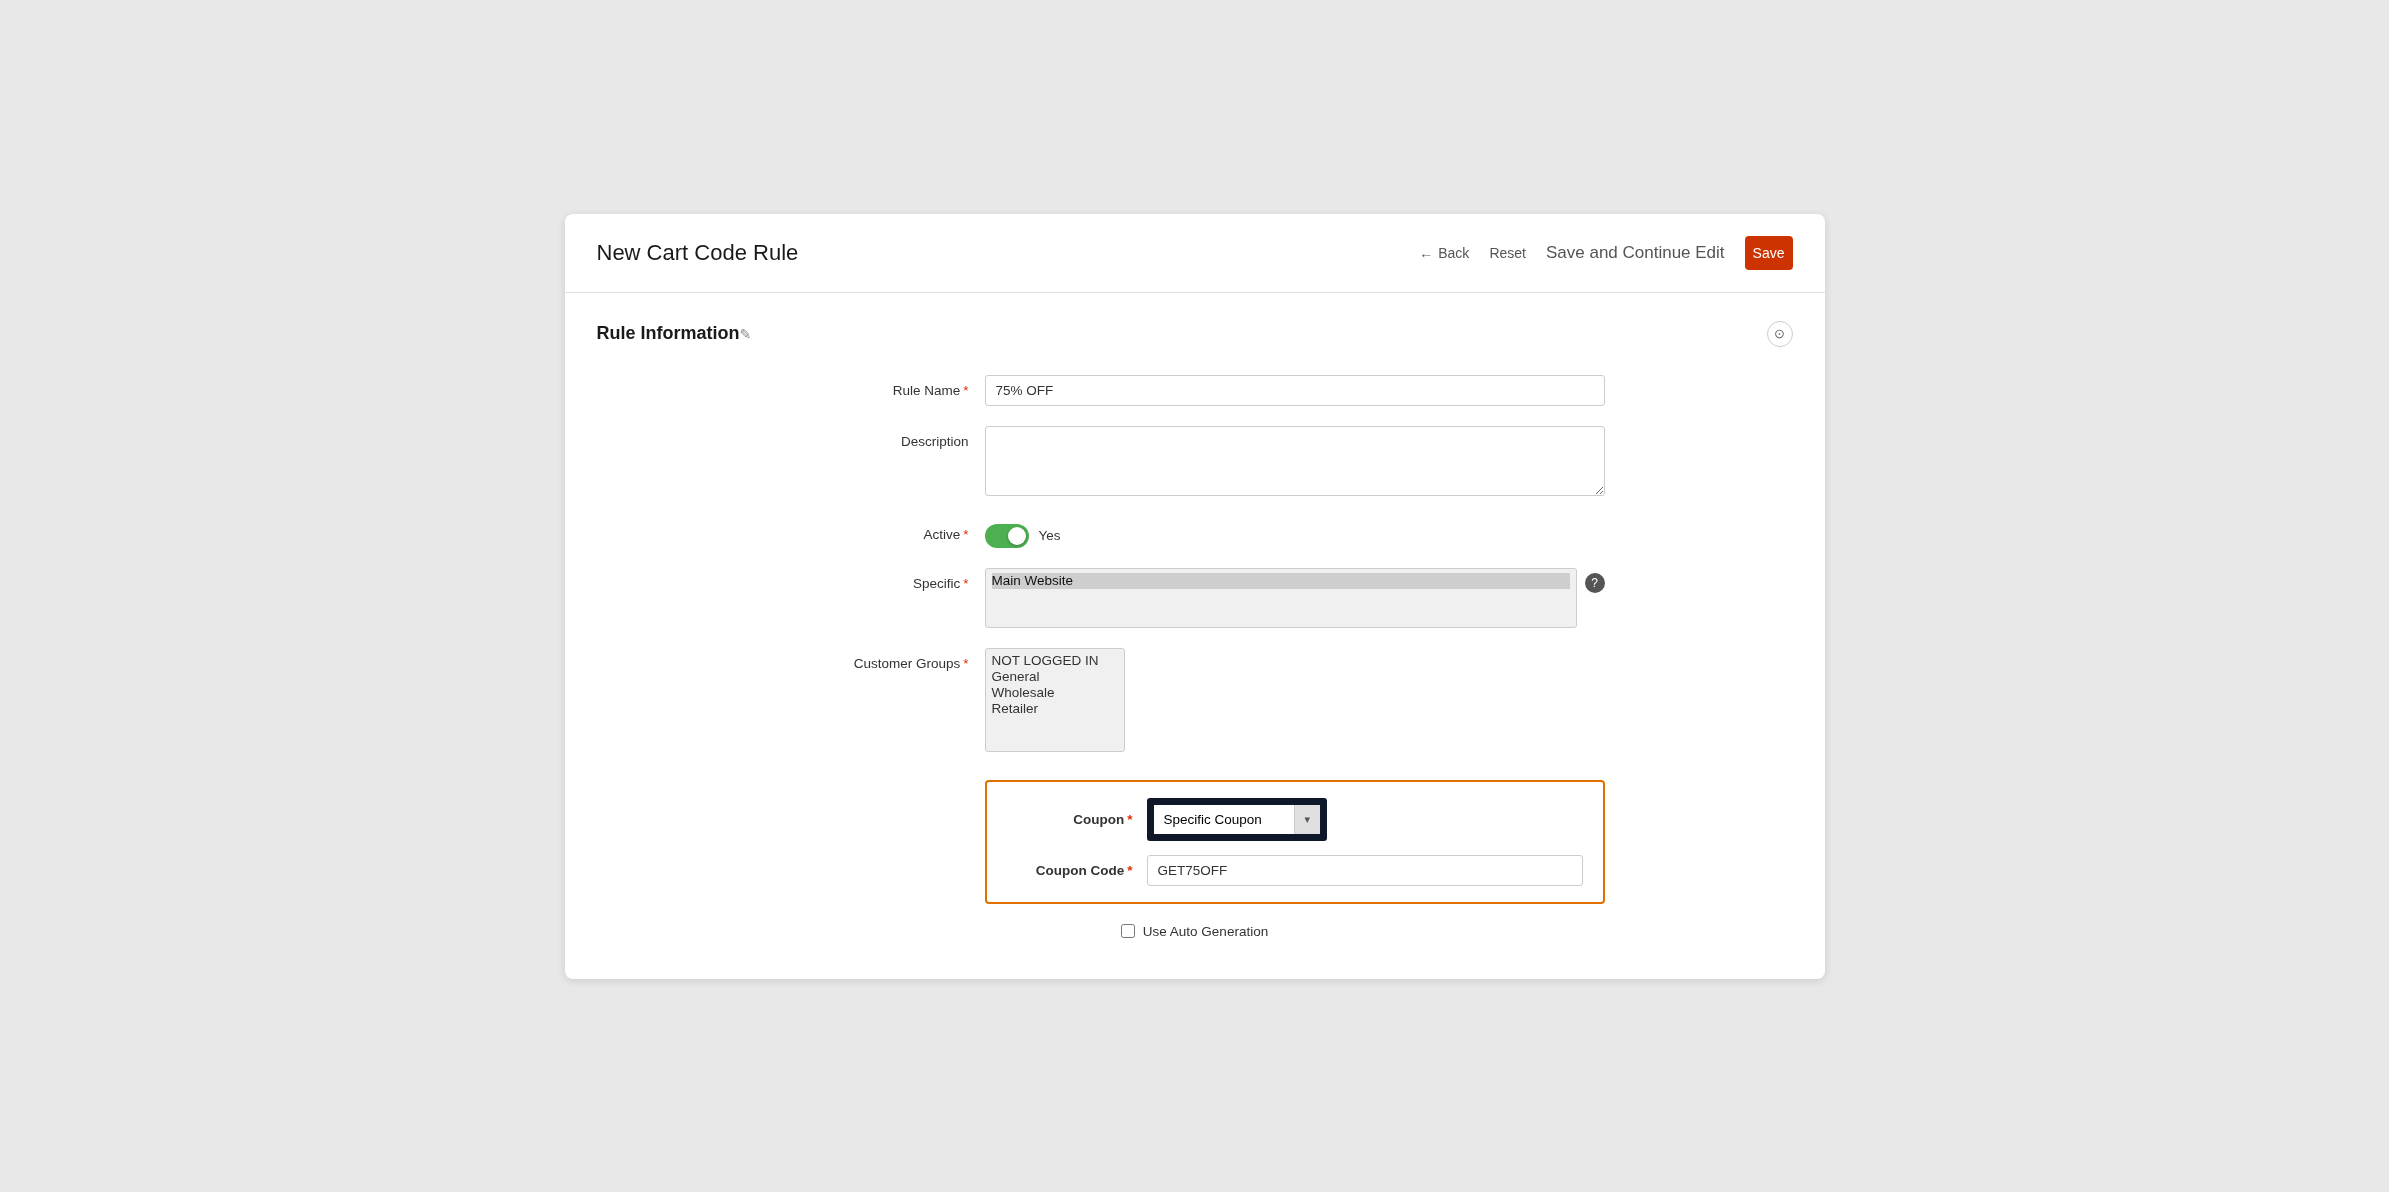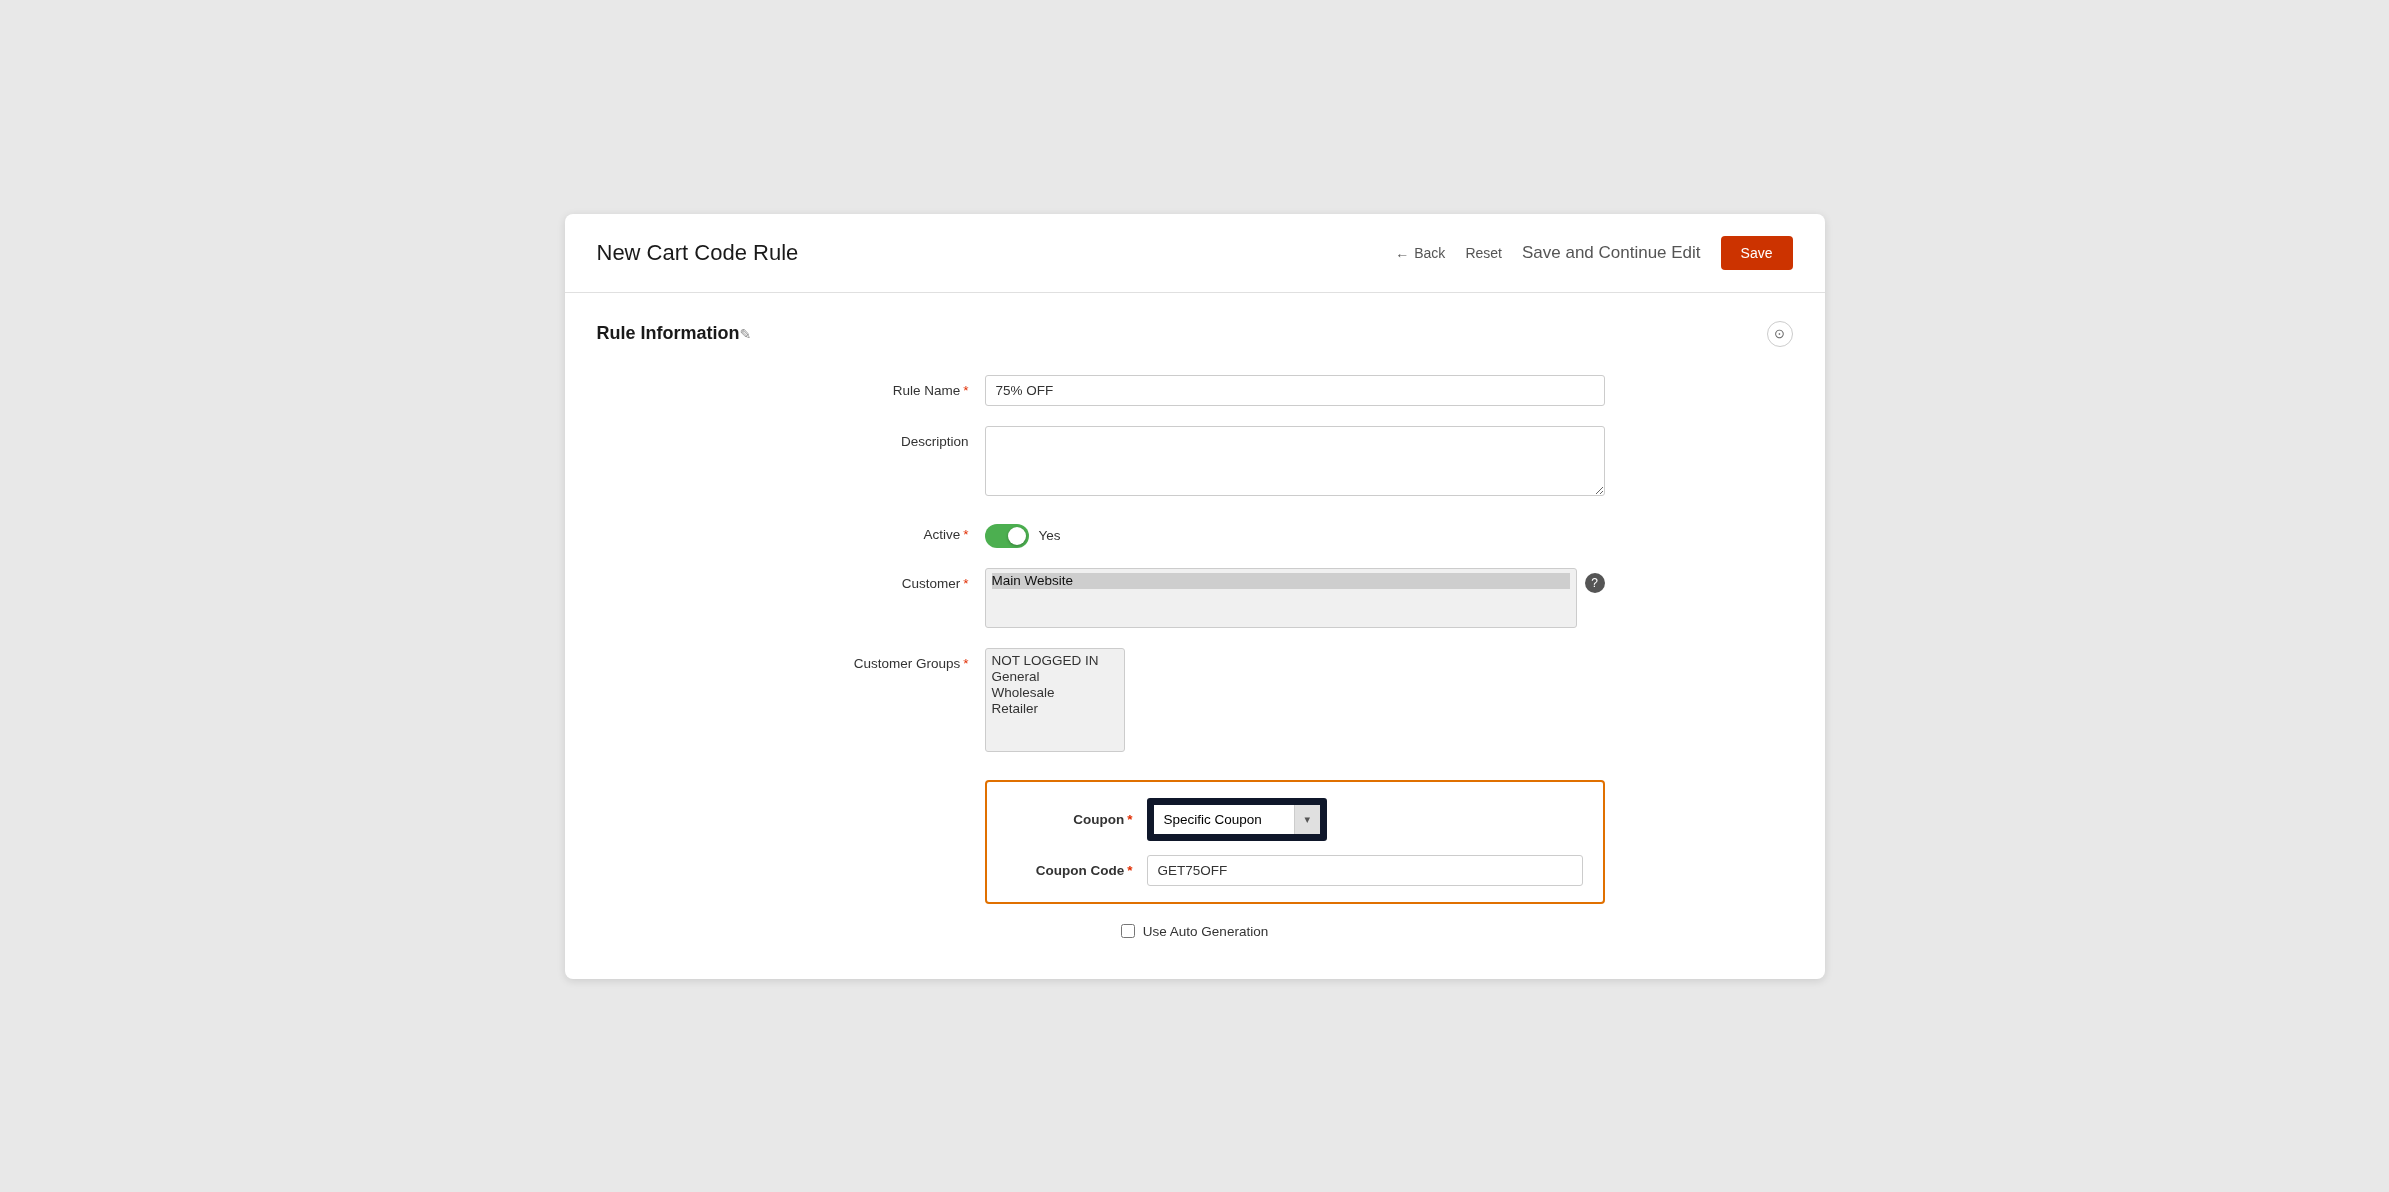--- a/index.html
+++ b/index.html
@@ -62,21 +62,21 @@
       border: none;
       cursor: pointer;
       color: #555;
       font-size: 17px;
     }
     .btn-save {
       background: #cc3300;
       color: #fff;
       border: none;
       border-radius: 4px;
-      padding: 9px 20px;
+      padding: 9px 8px;
       font-size: 14px;
       cursor: pointer;
       font-weight: 500;
     }
 
     
     .page-content {
       padding: 28px 32px 40px;
     }
 
@@ -354,21 +354,21 @@
 
               <span class="toggle-slider"></span>
             </label>
             <span class="toggle-label">Yes</span>
           </div>
         </div>
       </div>
 
       <div class="form-row">
         <label class="form-label">
-          <span>Customer</span><span class="required-star">*</span>
+          <span>Specific</span><span class="required-star">*</span>
         </label>
         <div class="form-field">
           <div class="select-with-help">
             <select multiple="" class="form-control" style="width:140px; height:60px; background:#f0f0f0;">
               <option selected="">Main Website</option>
             </select>
             <div class="help-icon">
               <span>?</span>
             </div>
           </div>

